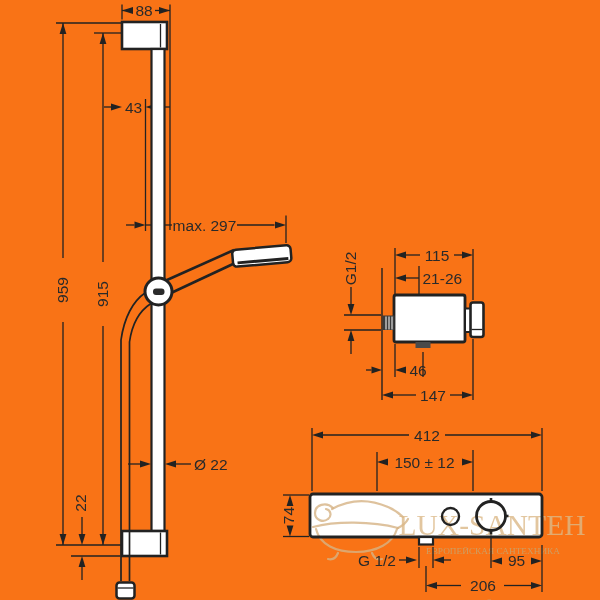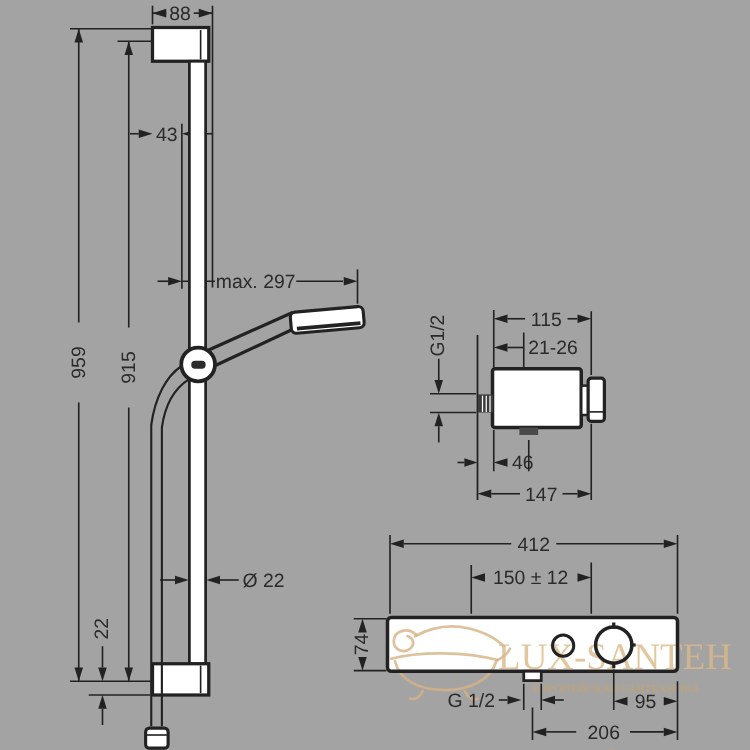--- a/index.html
+++ b/index.html
@@ -1,16 +1,16 @@
 <!DOCTYPE html>
 <html><head>
 <meta charset="utf-8">
 <style>
   html,body{margin:0;padding:0;background:#ffffff;}
-  #stage{position:relative;width:600px;height:600px;background:#a3a3a3;overflow:hidden;text-align:center;}
+  #stage{position:relative;width:600px;height:600px;background:#f97316;overflow:hidden;text-align:center;}
   svg{display:block;}
   .ln{stroke:#222;stroke-width:1.4;fill:none;}
   .thin{stroke:#222;stroke-width:1.3;fill:none;}
   .shape{stroke:#222;fill:#fff;}
   .arr{fill:#222;stroke:none;}
   .dim{font-family:"Liberation Sans","DejaVu Sans",sans-serif;font-size:15.5px;fill:#2a2a2a;}
   .wm-big{font-family:"Liberation Serif","DejaVu Serif",serif;font-size:30px;fill:#dcb988;opacity:.8;}
   .wm-small{font-family:"Liberation Serif","DejaVu Serif",serif;font-size:8.5px;fill:#c9a26b;opacity:.9;}
   .wm-stroke{stroke:#d6b384;stroke-width:2.2;fill:none;opacity:.8;stroke-linecap:round;}
 </style>

